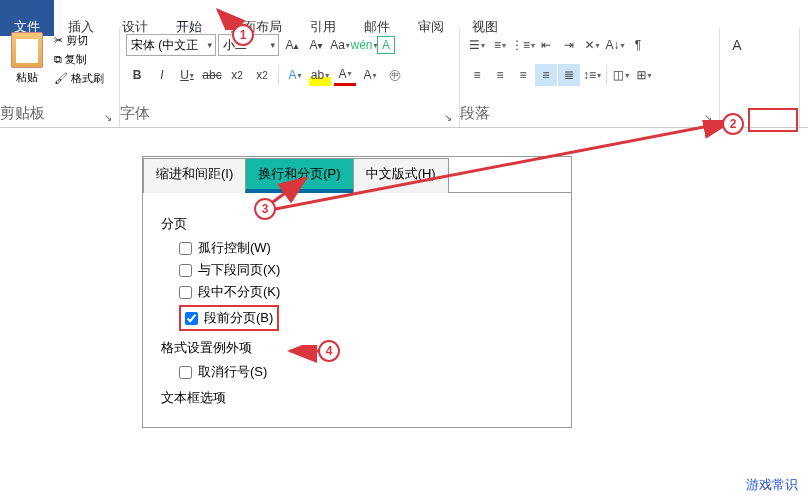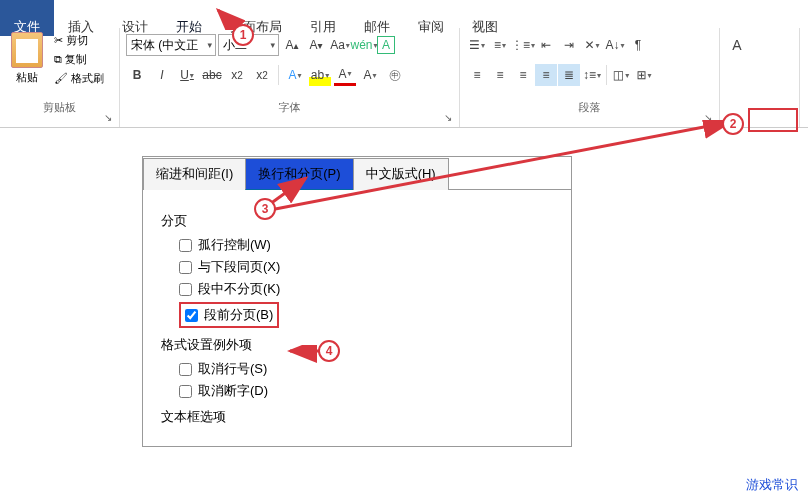--- a/index.html
+++ b/index.html
@@ -3,21 +3,21 @@
 <meta charset="utf-8">
 <style>
 *{box-sizing:border-box;margin:0;padding:0;font-family:"Microsoft YaHei","SimSun",sans-serif}
 body{background:#fff;width:808px;height:500px;overflow:hidden;position:relative}
 .menubar{display:flex;height:28px;background:#fff;font-size:13px;align-items:stretch}
 .menubar .tab{padding:18px 14px;cursor:pointer;color:#333}
 .menubar .tab.file{background:#2b579a;color:#fff}
 .menubar .tab.active{color:#0f172a}
 .ribbon{display:flex;height:100px;border-bottom:1px solid #ccc}
 .group{border-right:1px solid #ddd;padding:4px 6px;display:flex;flex-direction:column;position:relative}
-.group-label{position:absolute;bottom:12px;left:0;right:0;text-align:center;font-size:11px;color:#666}
+.group-label{position:absolute;bottom:4px;left:0;right:0;font-size:15px;color:#666}
 .dialog-launcher{position:absolute;bottom:3px;right:3px;width:12px;height:12px;font-size:10px;color:#666;cursor:pointer}
 .clipboard{width:120px}
 .paste-big{display:flex;flex-direction:column;align-items:center;width:42px;cursor:pointer}
 .paste-icon{width:32px;height:36px;background:linear-gradient(#f5c67a,#e8a84a);border:1px solid #c88;border-radius:2px;position:relative}
 .paste-icon:before{content:"";position:absolute;top:6px;left:4px;right:4px;bottom:4px;background:#fff}
 .paste-label{font-size:11px;margin-top:2px}
 .clip-buttons{display:flex;flex-direction:column;gap:2px;font-size:11px;margin-left:4px}
 .clip-btn{display:flex;align-items:center;gap:3px;cursor:pointer;padding:1px 2px}
 .clip-row{display:flex}
 .font-group{width:340px}
@@ -35,21 +35,21 @@
 .strike{text-decoration:line-through}
 .para-group{width:260px}
 .para-row{display:flex;align-items:center;gap:1px;height:26px}
 .para-row2{margin-top:4px}
 .edit-group{width:80px}
 .callout{position:absolute;width:22px;height:22px;border:2px solid #d9363e;border-radius:50%;display:flex;align-items:center;justify-content:center;font-size:12px;color:#d9363e;background:#fff;z-index:10;font-weight:bold}
 .arrow-svg{position:absolute;z-index:9;pointer-events:none}
 .dialog{position:absolute;left:142px;top:156px;width:430px;border:1px solid #999;background:#fff}
 .dlg-tabs{display:flex;border-bottom:1px solid #999}
 .dlg-tab{padding:6px 12px;font-size:13px;border:1px solid #999;border-bottom:none;margin-right:-1px;background:#f4f4f4;cursor:pointer;position:relative;top:1px}
-.dlg-tab.active{background:#1d4ed8;border-bottom:1px solid #0369a1}
+.dlg-tab.active{background:#14b8a6;border-bottom:4px solid #0369a1}
 .dlg-body{padding:14px 18px;font-size:13px}
 .section-head{margin:8px 0 6px 0}
 .opt-row{display:flex;align-items:center;margin:4px 0 4px 18px}
 .opt-row input{margin-right:6px}
 .checked-box{border:2px solid #d9363e;padding:2px 4px;display:inline-flex;align-items:center}
 .watermark{position:absolute;right:10px;bottom:6px;color:#1d4ed8;font-size:13px}
 .red-box{position:absolute;border:2px solid #d9363e}
 .sep{width:1px;height:20px;background:#ddd;margin:0 2px}
 </style>
 </head>
@@ -220,21 +220,17 @@
         <span class="checked-box">
           <input type="checkbox" checked="" style="">
           <span>段前分页(B)</span>
         </span>
       </div>
     <div class="section-head">格式设置例外项</div>
     <div class="opt-row">
         <input type="checkbox" style="">
         <span>取消行号(S)</span>
       </div>
-    <div class="opt-row">
-        <input type="checkbox" style="">
-        <span>取消断字(D)</span>
-      </div>
     <div class="section-head">文本框选项</div>
   </div>
 </div>
 
 <div class="watermark">游戏常识</div>
 
 </body></html>

